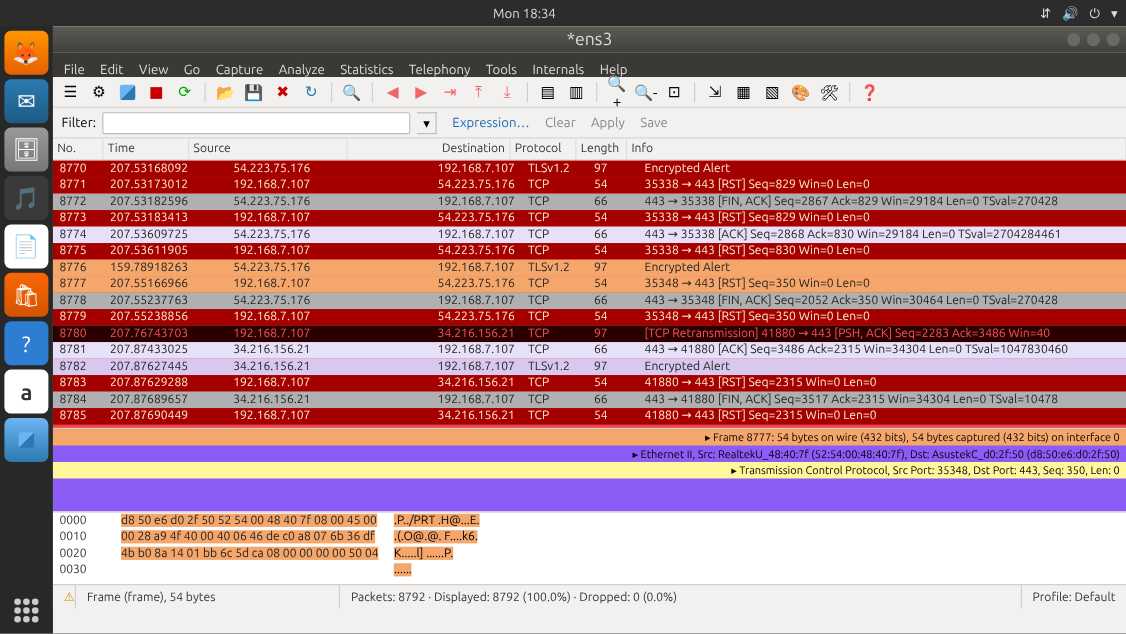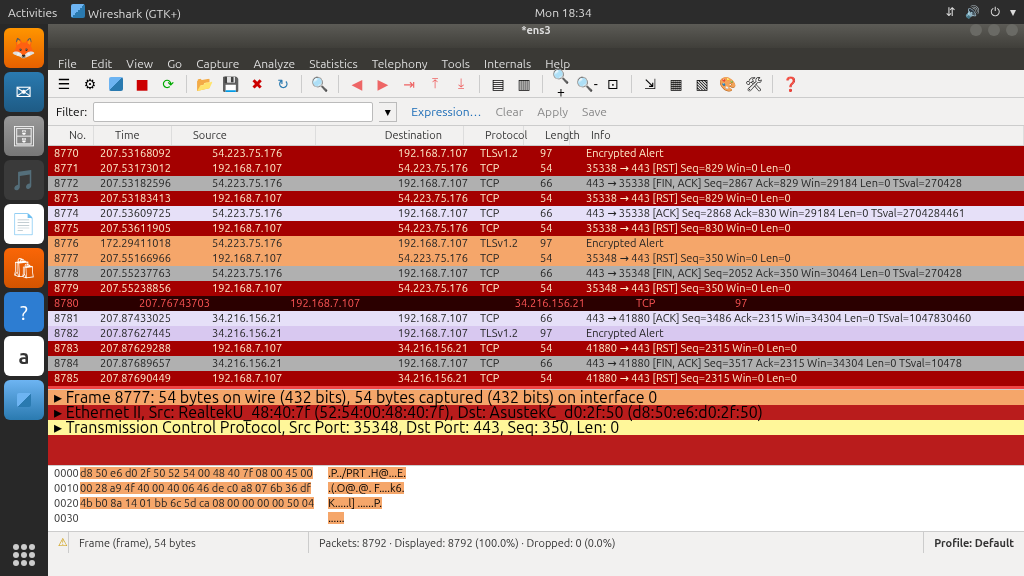--- a/index.html
+++ b/index.html
@@ -15,68 +15,64 @@
 .dock .item.fm { background: linear-gradient(#999,#777); }
 .dock .item.rb { background: #3a3a3a; }
 .dock .item.sw { background: linear-gradient(#fa6607,#d35400); }
 .dock .item.lo { background: #fff; color: #18a303; }
 .dock .item.hp { background: #2d7dd2; }
 .dock .item.az { background: #fff; }
 .dock .item.ws { background: linear-gradient(#6db4f2,#2a7ab0); }
 .dock .grid { margin-top: auto; margin-bottom: 10px; width: 22px; height: 22px; display: grid; grid-template-columns: repeat(3,1fr); gap: 2px; }
 .dock .grid span { background: #ccc; border-radius: 50%; }
 .win { position: absolute; left: 48px; top: 24px; right: 0; bottom: 0; background: #f2f1f0; display: flex; flex-direction: column; }
-.titlebar { height: 24px; background: linear-gradient(#5c5b56,#403f3a); color: #ddd; display: flex; justify-content: center; font-size: 11px; position: relative; font-weight: bold; }
+.titlebar { height: 24px; background: linear-gradient(#5c5b56,#403f3a); color: #ddd; display: flex; align-items: center; justify-content: center; font-size: 16px; position: relative; }
 .titlebar .wbtns { position: absolute; right: 6px; display: flex; gap: 6px; }
 .titlebar .wbtns span { width: 12px; height: 12px; border-radius: 50%; background: #6a6a65; display: inline-block; }
 .menubar { height: 22px; background: #3a3935; color: #ddd; display: flex; align-items: flex-end; padding: 0 10px; gap: 14px; font-size: 12px; }
 .toolbar { height: 28px; background: #f2f1f0; border-bottom: 1px solid #ccc; display: flex; align-items: center; padding: 2px 6px; gap: 6px; }
 .toolbar .tb { width: 20px; height: 20px; border: none; background: transparent; display: flex; align-items: center; justify-content: center; font-size: 14px; cursor: pointer; }
 .toolbar .sep { width: 1px; height: 18px; background: #ccc; margin: 0 2px; }
 .filterbar { height: 28px; background: #f2f1f0; display: flex; align-items: center; padding: 2px 8px; gap: 6px; font-size: 12px; border-bottom: 1px solid #ccc; }
 .filterbar input { width: 280px; height: 20px; border: 1px solid #bbb; border-radius: 2px; padding: 0 4px; }
 .filterbar .dd { width: 18px; height: 20px; border: 1px solid #bbb; border-left: none; display: flex; align-items: center; justify-content: center; }
 .filterbar .lnk { color: #888; margin-left: 8px; }
 .filterbar .lnk.active { color: #1a6bb6; }
 .cols { height: 20px; background: #f2f1f0; border-bottom: 1px solid #ccc; display: flex; font-size: 11px; color: #333; }
-.cols div { padding: 3px 21px; border-right: 1px solid #ddd; }
+.cols div { padding: 3px 4px; border-right: 1px solid #ddd; }
 .rows { overflow: hidden; font-family: "DejaVu Sans Mono", monospace; font-size: 11px; line-height: 15px; background: #ef4444; }
 .row { display: flex; white-space: nowrap; height: 15px; }
 .row div { padding: 0 6px; overflow: hidden; }
 .c-no { width: 46px; } .c-time { width: 112px; } .c-src { width: 120px; } .c-dst { width: 148px; text-align: right; } .c-pro { width: 60px; } .c-len { width: 46px; } .c-info { flex: 1; }
 .r-red { background: #a40000; color: #fec; }
 .r-gray { background: #b0b0b0; color: #222; }
 .r-lav { background: #e6e0f8; color: #222; }
 .r-purple { background: #d8c8f0; color: #222; }
 .r-orange { background: #f5a66a; color: #222; }
-.r-dark { background: #2b0000; color: #f55; gap: 39px; }
-.details { background: #b91c1c; border-top: 1px solid #ccc; font-family: "DejaVu Sans Mono", monospace; font-size: 16px; line-height: 15px; padding: 0; }
+.r-dark { background: #2b0000; color: #f55; }
+.details { background: #8b5cf6; border-top: 1px solid #ccc; font-family: "DejaVu Sans Mono", monospace; font-size: 10px; line-height: 15px; padding: 0; text-align: right; }
 .details .line { padding: 0 6px; }
 .details .l-orange { background: #f5a66a; }
 .details .l-yellow { background: #fff79a; }
 .hexpane { height: 66px; background: #fff; border-top: 1px solid #ccc; font-family: "DejaVu Sans Mono", monospace; font-size: 11px; line-height: 15px; display: flex; }
 .hexpane .offs { width: 32px; color: #333; padding-left: 6px; }
-.hexpane .bytes { color: #222; }
+.hexpane .bytes { color: #222; margin-left: 30px; }
 .hexpane .bytes .hl { background: #f5a66a; }
 .hexpane .ascii { margin-left: 14px; }
 .hexpane .ascii .hl { background: #f5a66a; }
 .statusbar { height: 22px; background: #f2f1f0; border-top: 1px solid #ccc; display: flex; align-items: center; font-size: 11px; color: #333; }
 .statusbar .seg { padding: 0 10px; border-right: 1px solid #ccc; height: 100%; display: flex; align-items: center; }
-.statusbar .seg:last-child { border-right: none; margin-left: auto; font-weight: bold; }
+.statusbar .seg:last-child { border-right: none; margin-left: auto; }
 .ws-ico { width:14px; height:14px; display:inline-block; position:relative; }
 .ws-ico::before { content:""; position:absolute; inset:0; background: linear-gradient(135deg,#6db4f2 50%,#2a7ab0 50%); border-radius:2px;}
 </style>
 </head>
 <body>
 
 <div class="topbar">
-  <div class="left">
-    <span>Activities</span>
-    <span><span class="ws-ico"></span> <span>Wireshark (GTK+)</span></span>
-  </div>
   <div class="center">Mon 18:34</div>
   <div class="right">
     <span>⇵</span>
     <span>🔊</span>
     <span>⏻</span>
     <span>▾</span>
   </div>
 </div>
 
 <div class="dock">
@@ -236,21 +232,21 @@
         <div class="c-no">8775</div>
         <div class="c-time">207.53611905</div>
         <div class="c-src">192.168.7.107</div>
         <div class="c-dst">54.223.75.176</div>
         <div class="c-pro">TCP</div>
         <div class="c-len">54</div>
         <div class="c-info">35338 → 443 [RST] Seq=830 Win=0 Len=0</div>
       </div>
       <div class="row r-orange">
         <div class="c-no">8776</div>
-        <div class="c-time">172.29411018</div>
+        <div class="c-time">159.78918263</div>
         <div class="c-src">54.223.75.176</div>
         <div class="c-dst">192.168.7.107</div>
         <div class="c-pro">TLSv1.2</div>
         <div class="c-len">97</div>
         <div class="c-info">Encrypted Alert</div>
       </div>
       <div class="row r-orange">
         <div class="c-no">8777</div>
         <div class="c-time">207.55166966</div>
         <div class="c-src">192.168.7.107</div>
@@ -277,20 +273,21 @@
         <div class="c-len">54</div>
         <div class="c-info">35348 → 443 [RST] Seq=350 Win=0 Len=0</div>
       </div>
       <div class="row r-dark">
         <div class="c-no">8780</div>
         <div class="c-time">207.76743703</div>
         <div class="c-src">192.168.7.107</div>
         <div class="c-dst">34.216.156.21</div>
         <div class="c-pro">TCP</div>
         <div class="c-len">97</div>
+        <div class="c-info">[TCP Retransmission] 41880 → 443 [PSH, ACK] Seq=2283 Ack=3486 Win=40</div>
       </div>
       <div class="row r-lav">
         <div class="c-no">8781</div>
         <div class="c-time">207.87433025</div>
         <div class="c-src">34.216.156.21</div>
         <div class="c-dst">192.168.7.107</div>
         <div class="c-pro">TCP</div>
         <div class="c-len">66</div>
         <div class="c-info">443 → 41880 [ACK] Seq=3486 Ack=2315 Win=34304 Len=0 TSval=1047830460</div>
       </div>

